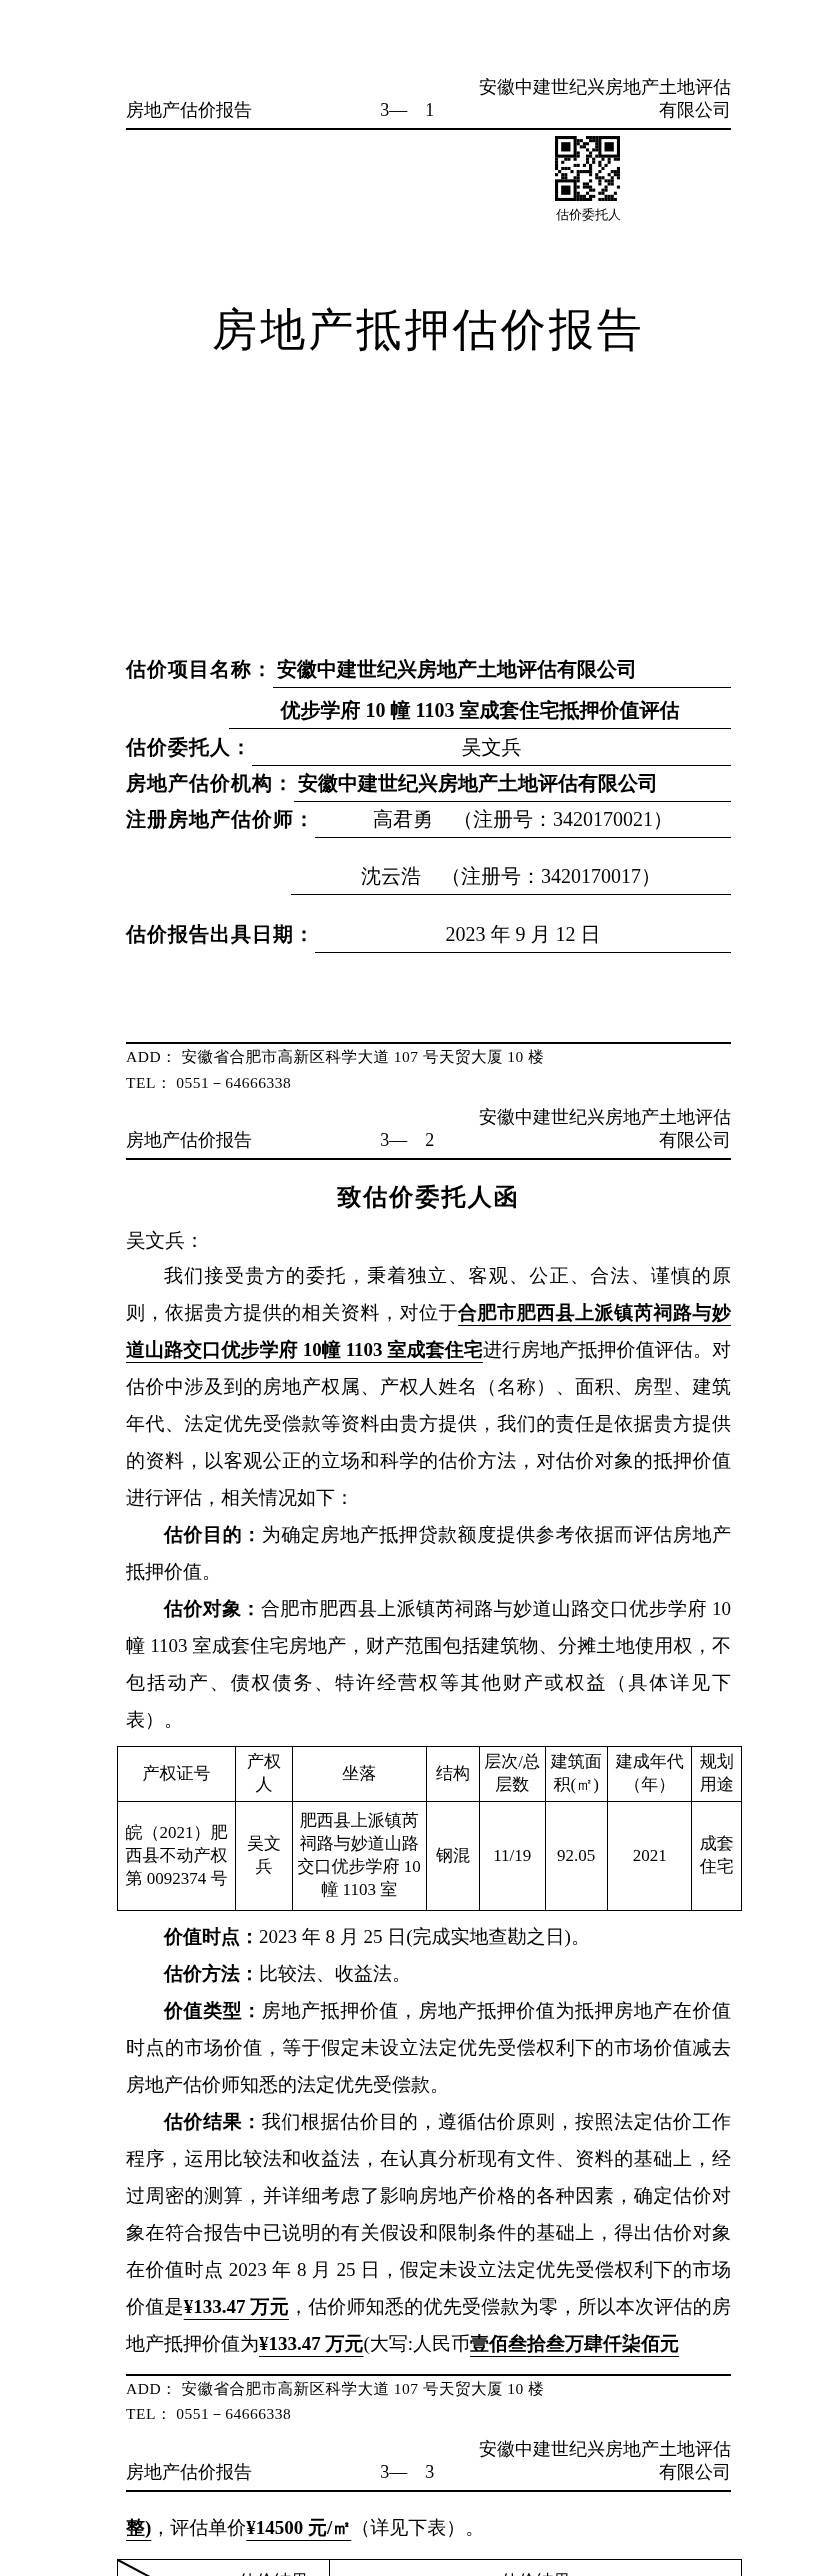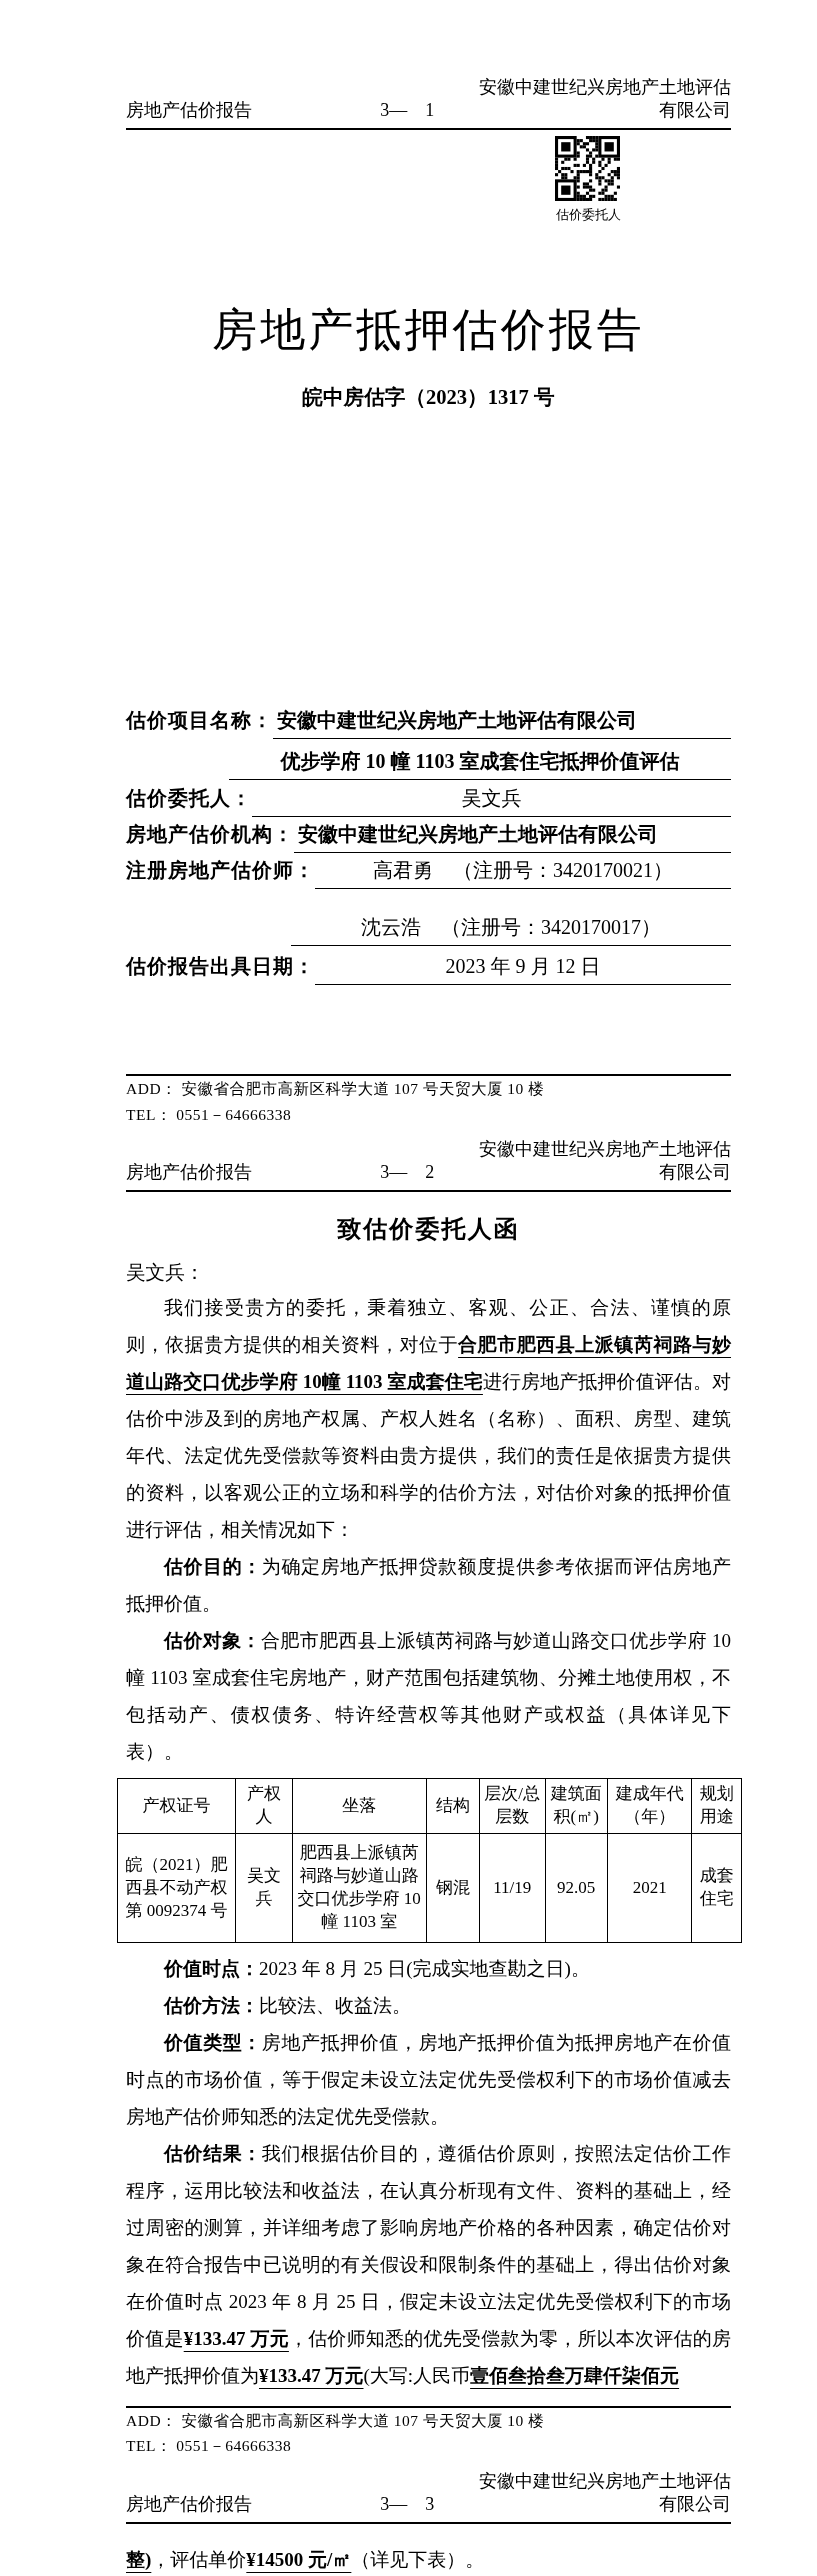--- a/index.html
+++ b/index.html
@@ -27,21 +27,21 @@
   .docno{margin-top:23px;text-align:center;font-size:20.6px;font-weight:bold;}
   .form{margin-top:296px;font-size:20px;}
   .frow{display:flex;align-items:baseline;}
   .flabel{font-family:"Liberation Sans","DejaVu Sans",sans-serif;font-weight:bold;white-space:nowrap;letter-spacing:1px;}
   .fval{flex:1;border-bottom:1.5px solid #000;padding:0 4.1px 4.1px;}
   .fbold{font-weight:bold;}
   .fcenter{text-align:center;}
   .sp200{width:103px;}
   .sp320{width:165px;}
   .mt18{margin-top:9.3px;}.mt8{margin-top:4.1px;}
-  .mt48{margin-top:25px;}.mt20{margin-top:7px;}
+  .mt48{margin-top:25px;}.mt20{margin-top:26px;}
   
   .lettertitle{margin:20.6px 0 0;text-align:center;font-size:24px;font-weight:bold;letter-spacing:2.1px;}
   .salute{margin-top:11.3px;font-size:19.6px;line-height:33px;}
   .para{font-size:19px;line-height:37px;text-align:justify;margin:0;}
   .indent{text-indent:2em;}
   .plabel{font-family:"Liberation Sans","DejaVu Sans",sans-serif;font-weight:bold;}
   .bu{font-weight:bold;text-decoration:underline;text-underline-offset:6.2px;text-decoration-thickness:1.3px;}
   
   table{border-collapse:collapse;}
   .ptable{width:calc(100% + 20.6px);margin:8.2px 0 0 -9.3px;font-size:17px;table-layout:fixed;}
@@ -206,21 +206,20 @@
             <rect x="90" y="120" width="6" height="6" fill="#000"></rect>
             <rect x="96" y="120" width="6" height="6" fill="#000"></rect>
             <rect x="102" y="120" width="6" height="6" fill="#000"></rect>
             <rect x="108" y="120" width="6" height="6" fill="#000"></rect>
             <rect x="114" y="120" width="6" height="6" fill="#000"></rect>
           </svg></span>
       <div class="qrcap">估价委托人</div>
     </div>
 
     <h1 class="title">房地产抵押估价报告</h1>
-    <div class="docno">皖中房估字（2023）1317 号</div>
 
     <div class="form">
       <div class="frow">
         <span class="flabel">估价项目名称：</span>
         <span class="fval fbold">安徽中建世纪兴房地产土地评估有限公司</span>
       </div>
       <div class="frow mt18">
         <span class="sp200"></span>
         <span class="fval fbold fcenter">优步学府 10 幢 1103 室成套住宅抵押价值评估</span>
       </div>

